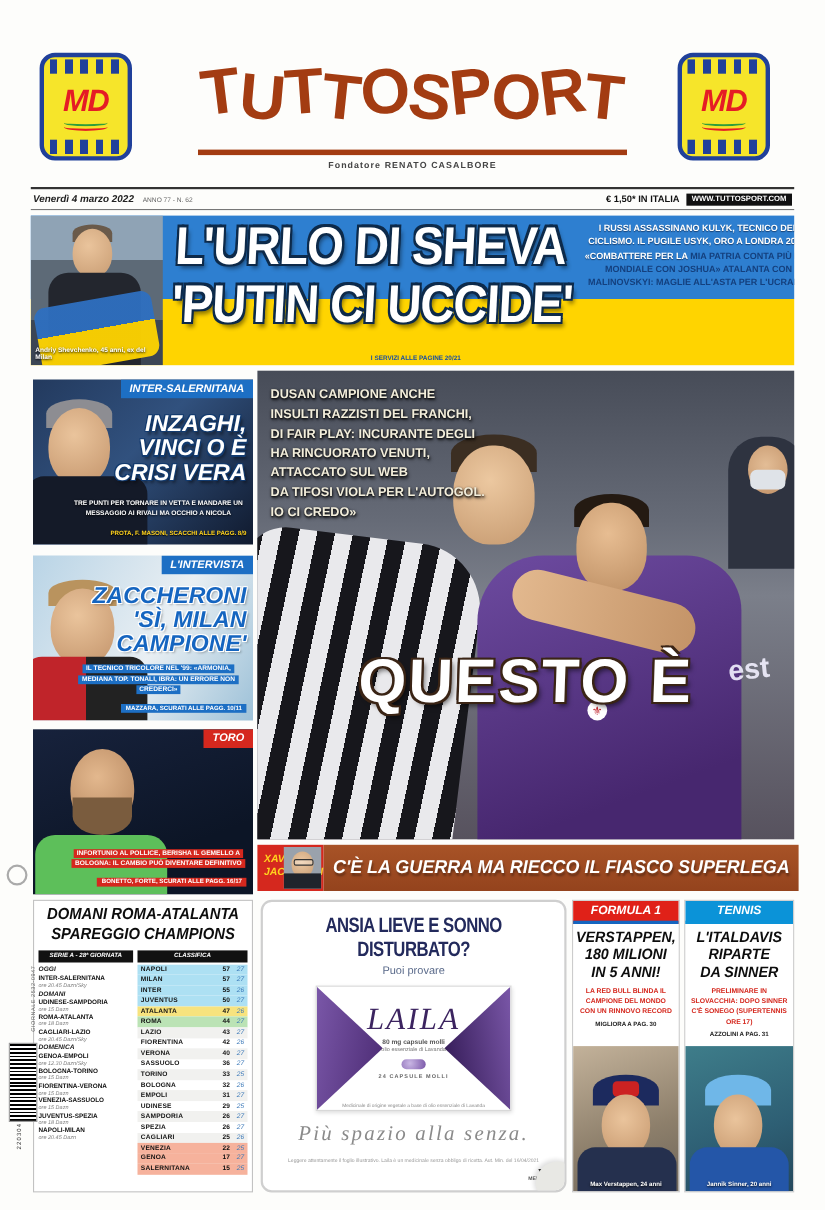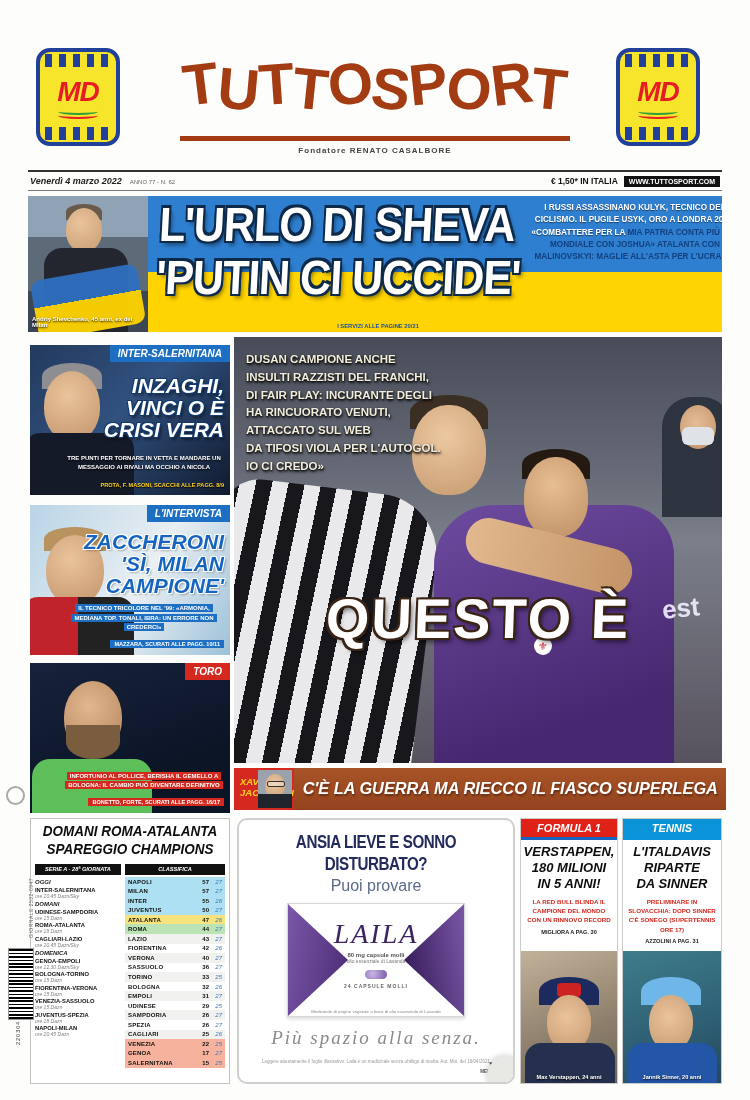--- a/index.html
+++ b/index.html
@@ -123,21 +123,21 @@
   .st-pts{width:14px;text-align:right;font-weight:700;}
   .st-g{width:13px;text-align:right;font-style:italic;color:#3a78b8;}
   .zone-ucl{background:#ade0f3 !important;}
   .zone-uel{background:#f7e37e !important;}
   .zone-conf{background:#bbe3b5 !important;}
   .zone-rel{background:#f6b29c !important;}
 
   
   .ad{position:absolute;left:237px;top:818px;width:278px;height:266px;border:2px solid #cfcfcf;border-radius:10px;background:#fff;box-sizing:border-box;text-align:center;overflow:hidden;}
   .ad-head{margin-top:14px;font-weight:700;font-size:16.5px;color:#232a5c;transform:scaleX(.92) scaleY(1.15);letter-spacing:-.5px;}
-  .ad-sub{margin-top:5px;font-size:16px;color:#5a6a8a;}
+  .ad-sub{margin-top:5px;font-size:10px;color:#5a6a8a;}
   .laila-box{position:relative;margin:8px auto 0 auto;width:176px;height:112px;border:1px solid #d8d8d8;background:#fff;overflow:hidden;box-shadow:0 2px 4px rgba(0,0,0,.15);}
   .bow-l{position:absolute;left:0;top:0;width:60px;height:112px;background:linear-gradient(100deg,#7a57a8,#4a2a72);clip-path:polygon(0 0,100% 50%,0 100%);}
   .bow-r{position:absolute;right:0;top:0;width:60px;height:112px;background:linear-gradient(260deg,#7a57a8,#2e1650);clip-path:polygon(100% 0,0 50%,100% 100%);}
   .laila-name{position:relative;margin-top:14px;font-family:"Liberation Serif",serif;font-style:italic;font-size:28px;color:#3c2460;letter-spacing:2px;}
   .laila-line1{position:relative;font-size:6px;font-weight:700;color:#555;margin-top:2px;}
   .laila-line2{position:relative;font-size:5px;color:#777;}
   .laila-cap{position:relative;width:22px;height:9px;border-radius:5px;background:radial-gradient(circle at 35% 40%,#c9b6e4,#7a57a8);margin:6px auto 0 auto;}
   .laila-line3{position:relative;font-size:5px;font-weight:700;color:#666;margin-top:4px;letter-spacing:1px;}
   .laila-strip{position:absolute;bottom:0;left:0;right:0;font-size:4.4px;color:#888;padding:2px 8px;}
   .ad-tag{margin-top:10px;font-family:"Liberation Serif",serif;font-style:italic;font-size:19px;color:#8a8a8a;letter-spacing:2px;}

